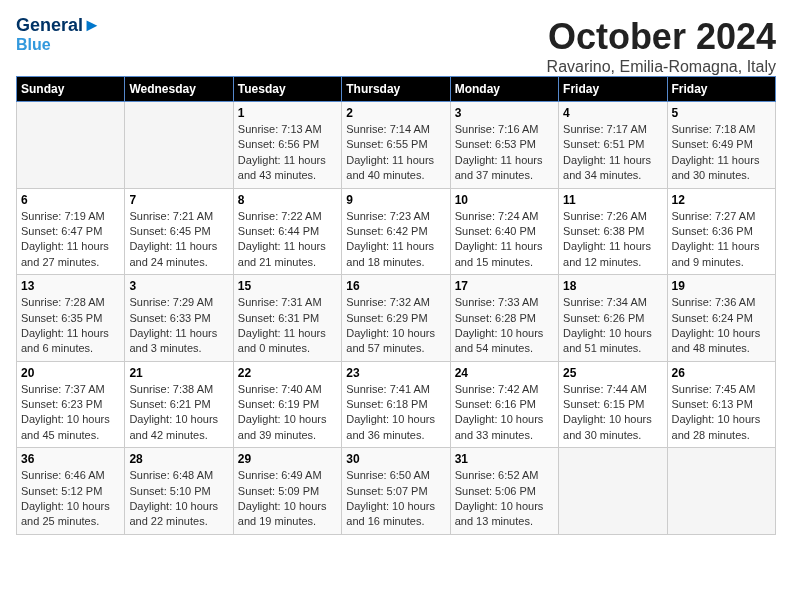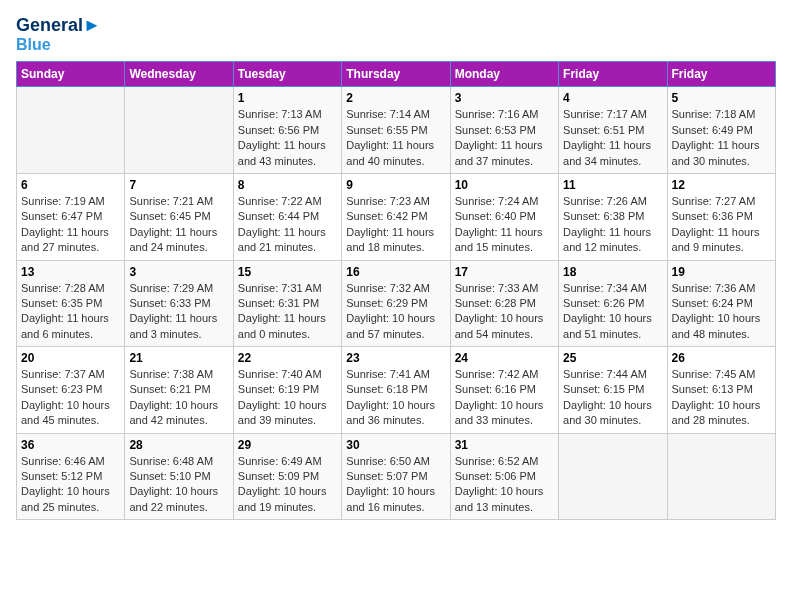--- a/index.html
+++ b/index.html
@@ -7,21 +7,21 @@
       font-family: Arial, sans-serif;
       background: #fff;
       width: 792px;
       min-height: 612px;
       padding: 16px;
     }
     .header {
       display: flex;
       align-items: flex-start;
       justify-content: space-between;
-      margin-bottom: 8px;
+      margin-bottom: 0;
     }
     .logo {
       display: flex;
       align-items: center;
     }
     .logo-text {
       font-size: 18px;
       font-weight: bold;
       color: #003366;
       line-height: 1.1;
@@ -40,21 +40,21 @@
     .location {
       font-size: 16px;
       color: #444;
     }
     table {
       width: 100%;
       border-collapse: collapse;
       font-size: 11px;
     }
     thead tr th {
-      background: #a21caf;
+      background: #000000;
       color: #fff;
       padding: 5px 4px;
       text-align: left;
       font-size: 12px;
       font-weight: bold;
       border: 1px solid #5588cc;
     }
     tbody tr td {
       border: 1px solid #ccc;
       vertical-align: top;
@@ -91,20 +91,24 @@
   <div class="logo">
     <div>
       <div style="display:flex;align-items:center;">
         <span class="logo-text">
           General<span>►</span>
         </span>
       </div>
       <div class="logo-text" style="color:#3399dd;font-size:16px;">Blue</div>
     </div>
   </div>
+  <div class="title-block">
+    <div class="month-title">October 2024</div>
+    <div class="location">Ravarino, Emilia-Romagna, Italy</div>
+  </div>
 </div>
 
 <table>
   <thead>
     <tr>
     <th>Sunday</th>
         <th>Wednesday</th>
         <th>Tuesday</th>
         <th>Thursday</th>
         <th>Monday</th>

